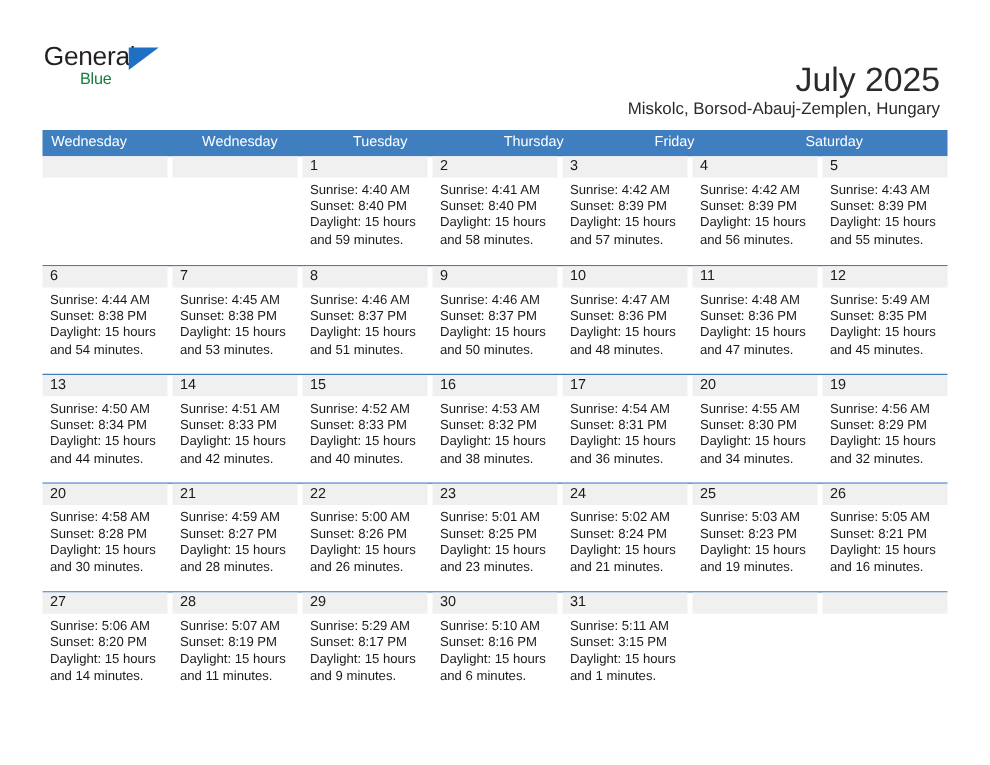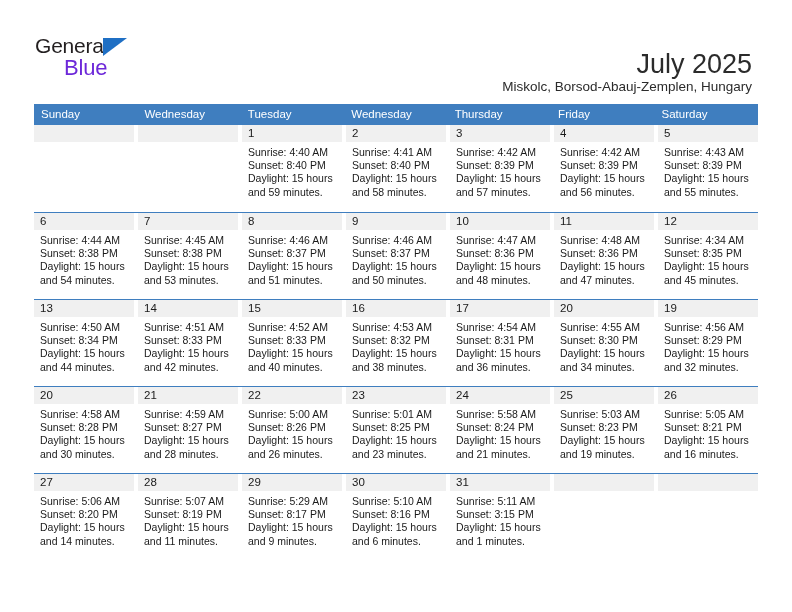--- a/index.html
+++ b/index.html
@@ -51,23 +51,23 @@
     top: 4px;
     width: 0;
     height: 0;
     border-left: 24px solid #1f6fc4;
     border-bottom: 18px solid transparent;
   }
   .logo-blue {
     position: absolute;
     left: 29px;
     top: 21px;
-    font-size: 22px;
+    font-size: 13px;
     letter-spacing: -0.2px;
-    color: #6d28d9;
+    color: #15803d;
     font-family: "Liberation Sans", sans-serif;
   }
   .title {
     position: absolute;
     right: 40px;
     top: 49px;
     font-size: 27px;
     color: #2b2b2b;
     text-align: right;
     white-space: nowrap;
@@ -154,24 +154,23 @@
       <span class="logo-general">General</span>
       <span class="logo-tri"></span>
       <span class="logo-blue">Blue</span>
     </div>
     <div class="title">July 2025</div>
     <div class="subtitle">Miskolc, Borsod-Abauj-Zemplen, Hungary</div>
   </div>
 
   <div class="calendar">
     <div class="dow-row">
-      <div class="dow">Sunday</div>
+      <div class="dow">Wednesday</div>
       <div class="dow">Wednesday</div>
       <div class="dow">Tuesday</div>
-      <div class="dow">Wednesday</div>
       <div class="dow">Thursday</div>
       <div class="dow">Friday</div>
       <div class="dow">Saturday</div>
     </div>
     <div id="weeks-container">
         <div class="week">
           <div class="cell empty">
             <div class="daynum"></div>
             <div class="info">
               <div></div>
@@ -286,21 +285,21 @@
             <div class="info">
               <div>Sunrise: 4:48 AM</div>
               <div>Sunset: 8:36 PM</div>
               <div>Daylight: 15 hours</div>
               <div>and 47 minutes.</div>
             </div>
           </div>
           <div class="cell">
             <div class="daynum">12</div>
             <div class="info">
-              <div>Sunrise: 4:34 AM</div>
+              <div>Sunrise: 5:49 AM</div>
               <div>Sunset: 8:35 PM</div>
               <div>Daylight: 15 hours</div>
               <div>and 45 minutes.</div>
             </div>
           </div>
         </div>
         <div class="week">
           <div class="cell">
             <div class="daynum">13</div>
             <div class="info">
@@ -398,21 +397,21 @@
             <div class="info">
               <div>Sunrise: 5:01 AM</div>
               <div>Sunset: 8:25 PM</div>
               <div>Daylight: 15 hours</div>
               <div>and 23 minutes.</div>
             </div>
           </div>
           <div class="cell">
             <div class="daynum">24</div>
             <div class="info">
-              <div>Sunrise: 5:58 AM</div>
+              <div>Sunrise: 5:02 AM</div>
               <div>Sunset: 8:24 PM</div>
               <div>Daylight: 15 hours</div>
               <div>and 21 minutes.</div>
             </div>
           </div>
           <div class="cell">
             <div class="daynum">25</div>
             <div class="info">
               <div>Sunrise: 5:03 AM</div>
               <div>Sunset: 8:23 PM</div>

